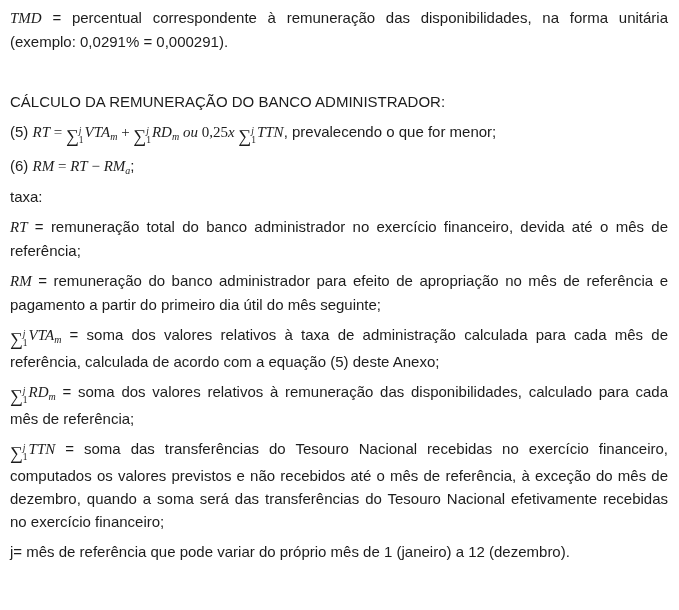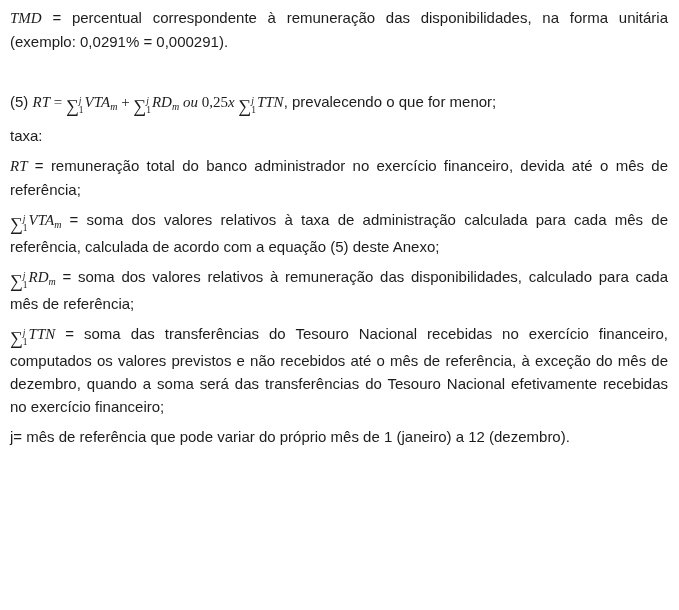--- a/index.html
+++ b/index.html
@@ -68,20 +68,21 @@
 </style>
 </head>
 <body>
 
 <div class="doc">
 
   <p class="j"><span class="mi">TMD</span><span> = percentual correspondente à remuneração das disponibilidades, na forma unitária (exemplo: 0,0291% = 0,000291).</span></p>
 
   <p class="spacer"></p>
 
+  <p>CÁLCULO DA REMUNERAÇÃO DO BANCO ADMINISTRADOR:</p>
 
   <p class="nowrap"><span>(5) </span><span class="mi">RT</span><span class="mn"> = </span><span class="sum">
         <span class="sg">∑</span>
         <span class="lim">
           <span class="lsup">j</span>
           <span class="lsub">1</span>
         </span>
       </span><span class="mi">VTA</span><sub class="ms">m</sub><span class="mn"> + </span><span class="sum">
         <span class="sg">∑</span>
         <span class="lim">
@@ -89,25 +90,27 @@
           <span class="lsub">1</span>
         </span>
       </span><span class="mi">RD</span><sub class="ms">m</sub><span class="mi"> ou </span><span class="mn">0,25</span><span class="mi">x </span><span class="sum">
         <span class="sg">∑</span>
         <span class="lim">
           <span class="lsup">j</span>
           <span class="lsub">1</span>
         </span>
       </span><span class="mi">TTN</span><span>, prevalecendo o que for menor;</span></p>
 
+  <p class="nowrap"><span>(6) </span><span class="mi">RM</span><span class="mn"> = </span><span class="mi">RT</span><span class="mn"> − </span><span class="mi">RM</span><sub class="ms">a</sub><span>;</span></p>
 
   <p>taxa:</p>
 
   <p class="j"><span class="mi">RT</span><span> = remuneração total do banco administrador no exercício financeiro, devida até o mês de referência;</span></p>
 
+  <p class="j"><span class="mi">RM</span><span> = remuneração do banco administrador para efeito de apropriação no mês de referência e pagamento a partir do primeiro dia útil do mês seguinte;</span></p>
 
 
   <p class="j"><span class="sum">
         <span class="sg">∑</span>
         <span class="lim">
           <span class="lsup">j</span>
           <span class="lsub">1</span>
         </span>
       </span><span class="mi">VTA</span><sub class="ms">m</sub><span> = soma dos valores relativos à taxa de administração calculada para cada mês de referência, calculada de acordo com a equação (5) deste Anexo;</span></p>
 

